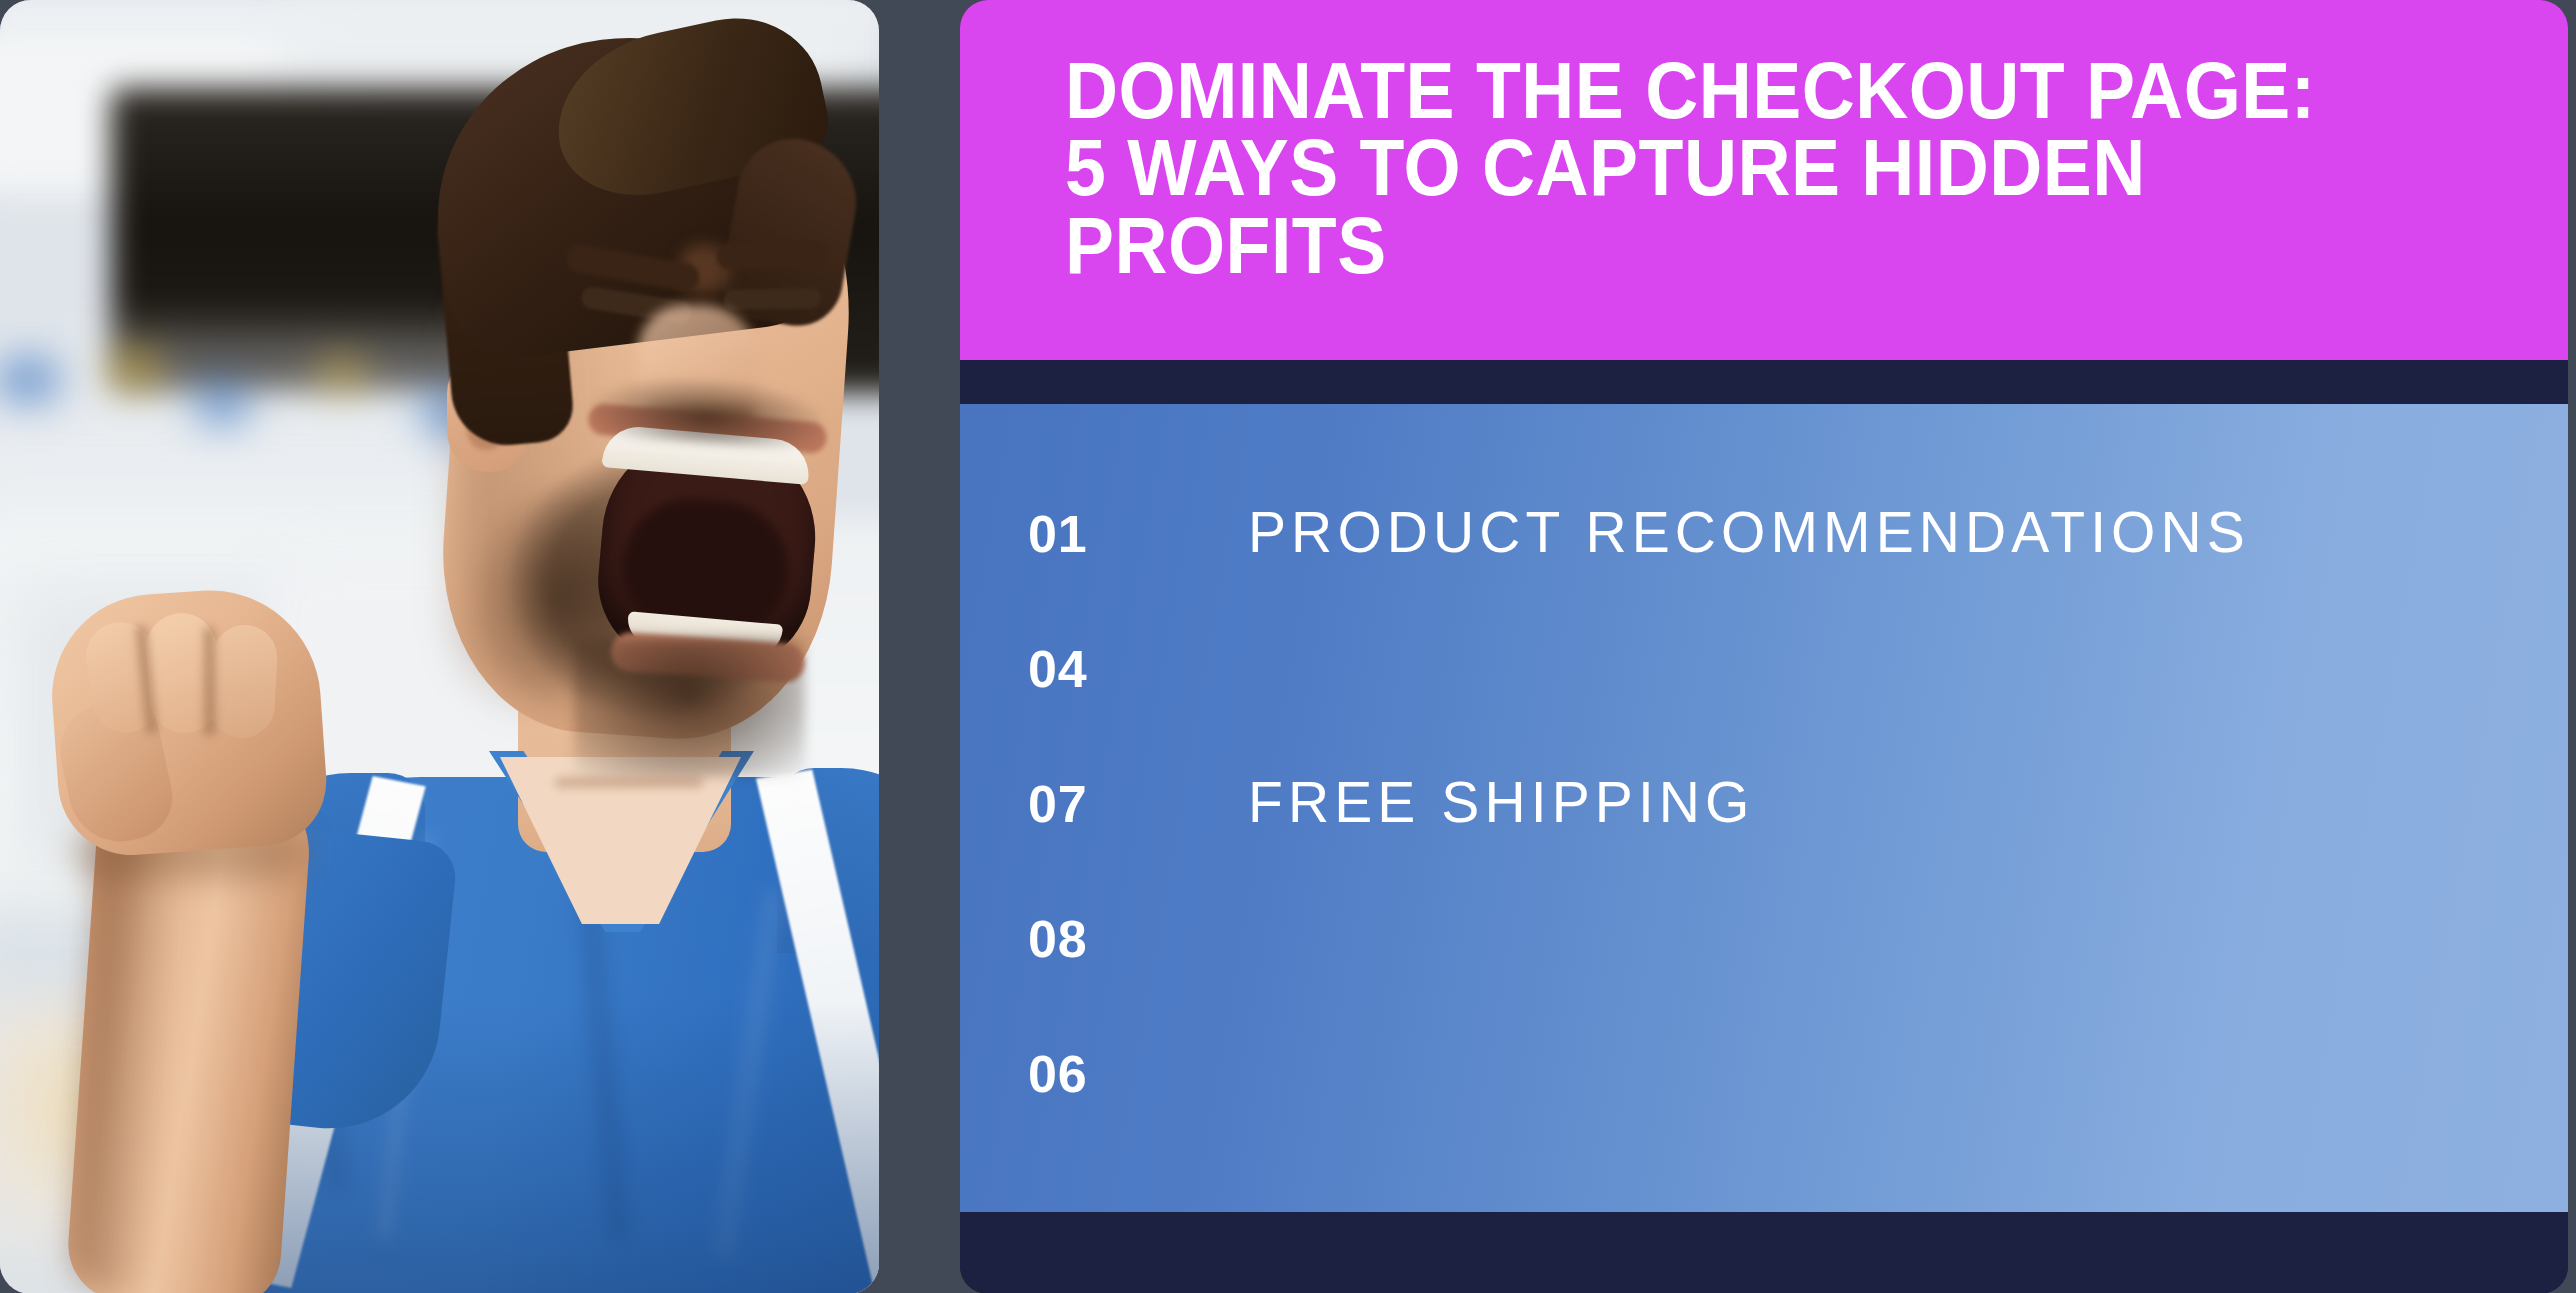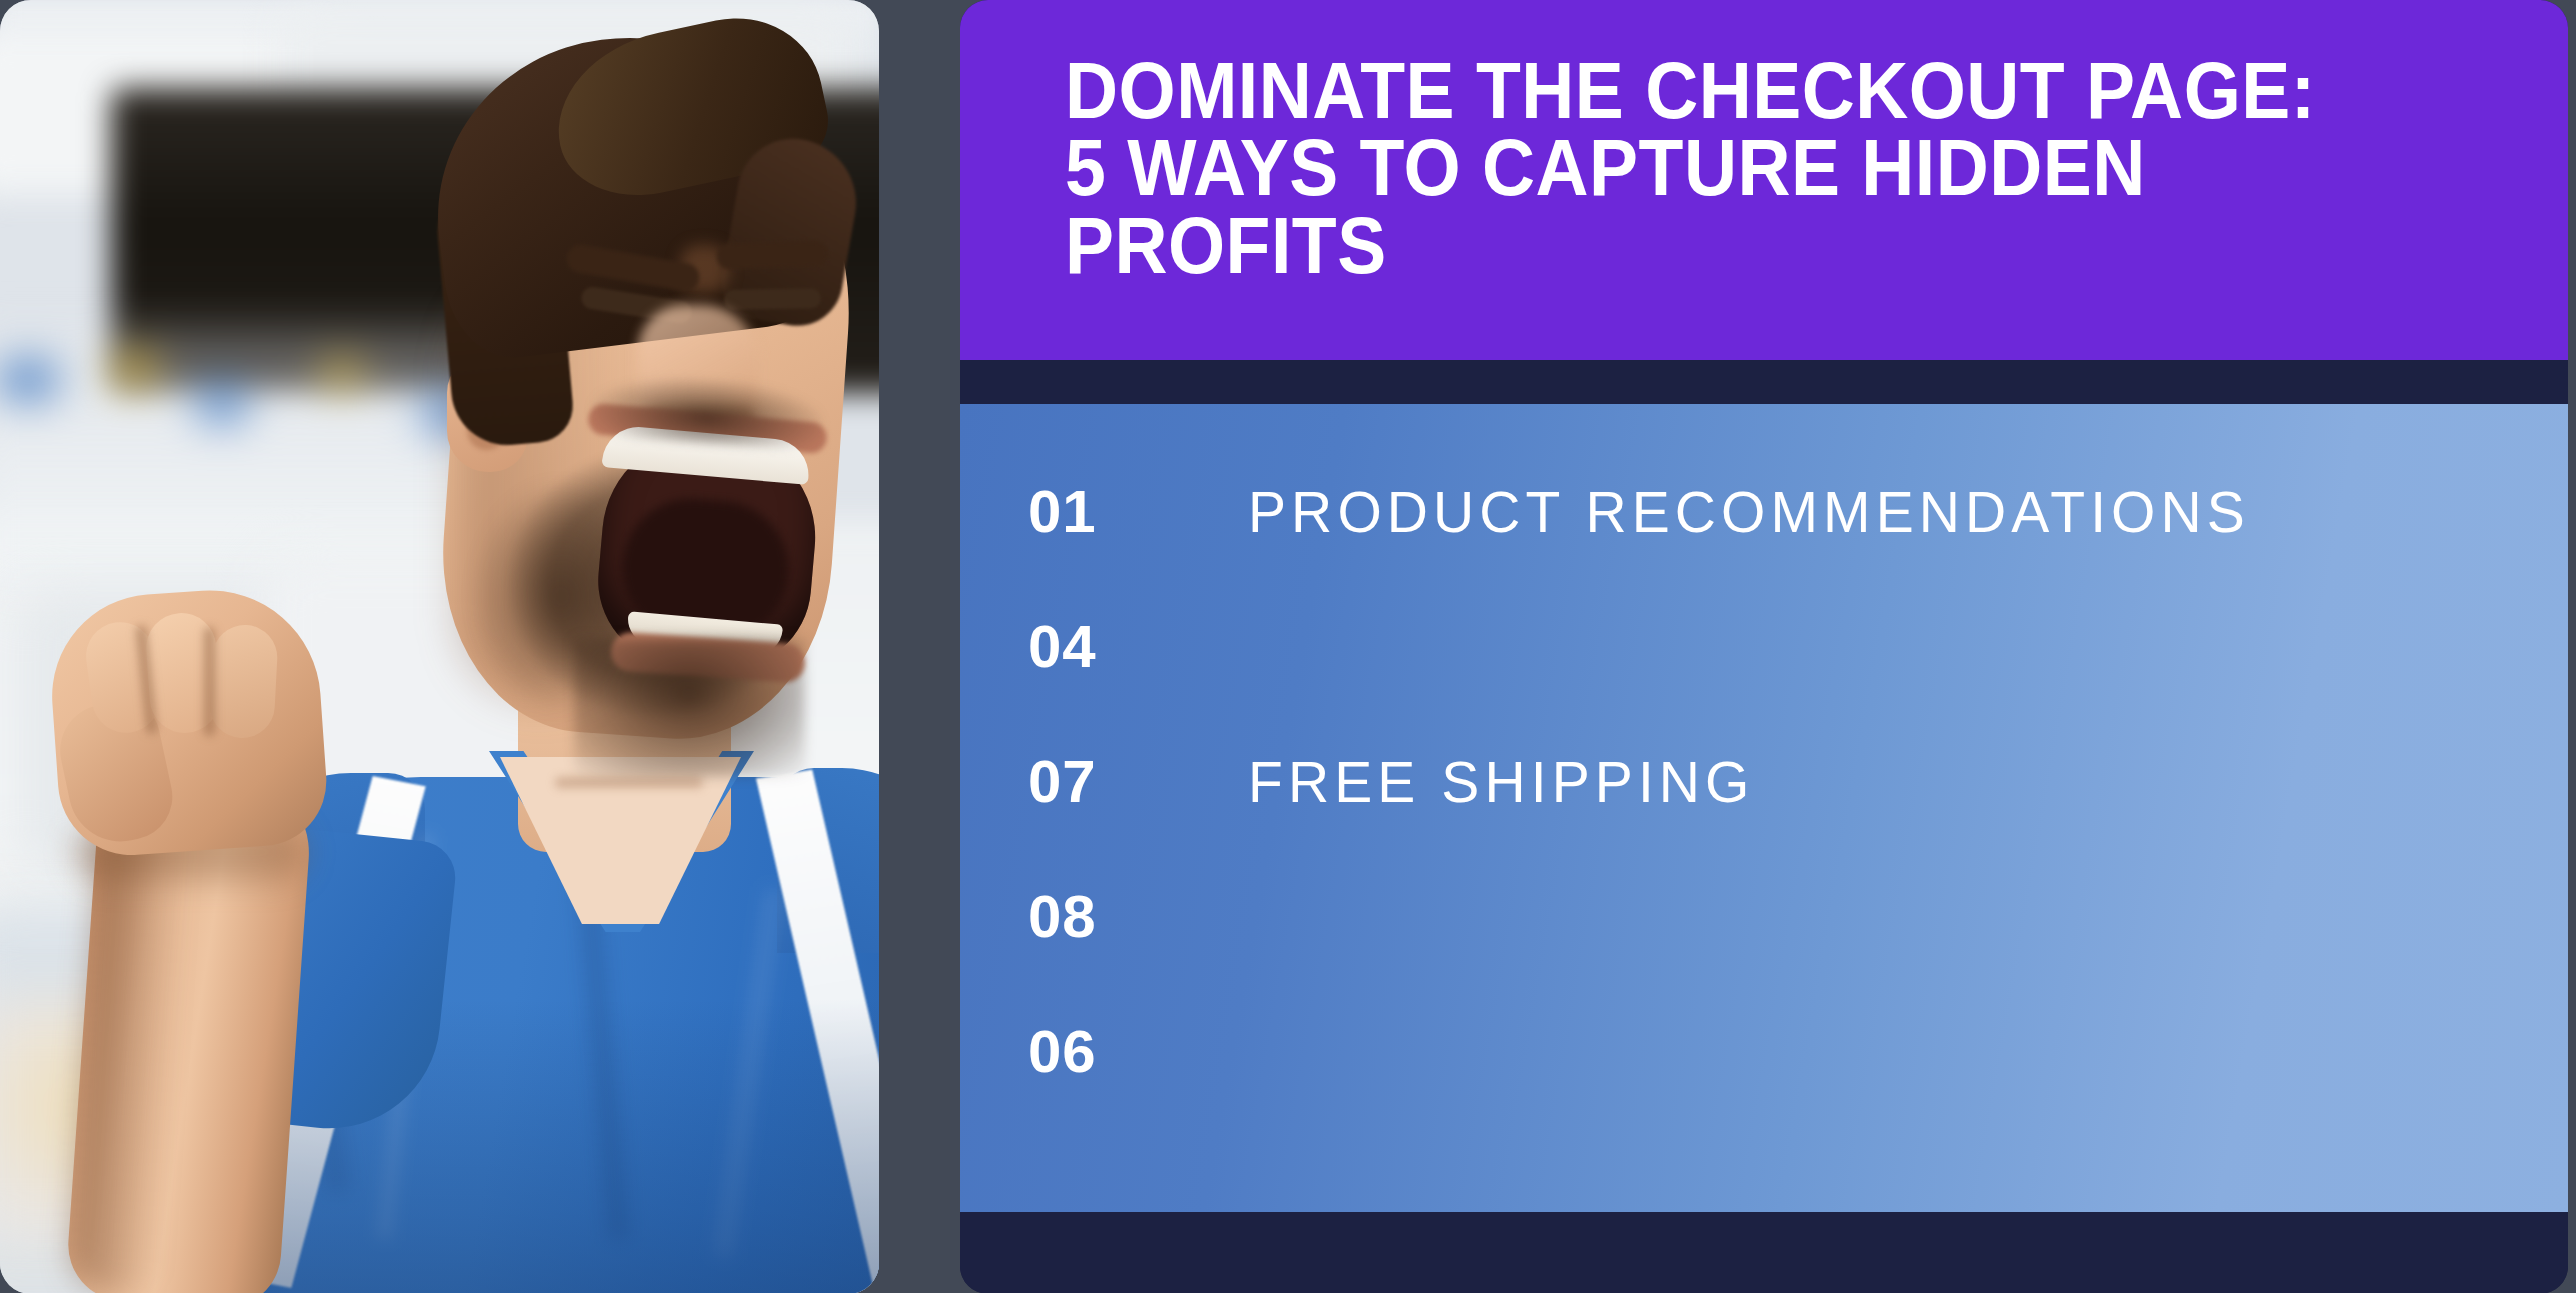--- a/index.html
+++ b/index.html
@@ -333,21 +333,21 @@
   }
 
   
   .card {
     position:absolute; left:960px; top:0; width:1608px; height:1294px;
     border-radius:28px; overflow:hidden;
     background:#1c2142;
   }
   .card-header {
     position:absolute; left:0; top:0; width:100%; height:360px;
-    background:#6d28d9;
+    background:#d946ef;
   }
   .card-title {
     position:absolute; left:105px; top:52px; width:1369px;
     color:#ffffff;
     font-family:"Liberation Sans Narrow","Liberation Sans",sans-serif;
     font-weight:bold;
     font-size:79px;
     line-height:0.98;
     letter-spacing:0.5px;
     text-transform:uppercase;
@@ -366,23 +366,24 @@
 
   .list { position:absolute; left:68px; top:78px; width:1480px; }
   .list-row {
     display:flex; align-items:baseline; height:135px;
   }
   .row-num {
     width:220px; flex:0 0 220px;
     color:#ffffff;
     font-family:"Liberation Sans",sans-serif;
     font-weight:bold;
-    font-size:60px;
+    font-size:52px;
     letter-spacing:0.9px;
     line-height:1;
+    margin-top:26px;
   }
   .row-label {
     color:#ffffff;
     font-family:"Liberation Sans Narrow","Liberation Sans",sans-serif;
     font-weight:normal;
     font-size:57px;
     letter-spacing:5.1px;
     line-height:1;
     text-transform:uppercase;
     white-space:nowrap;

